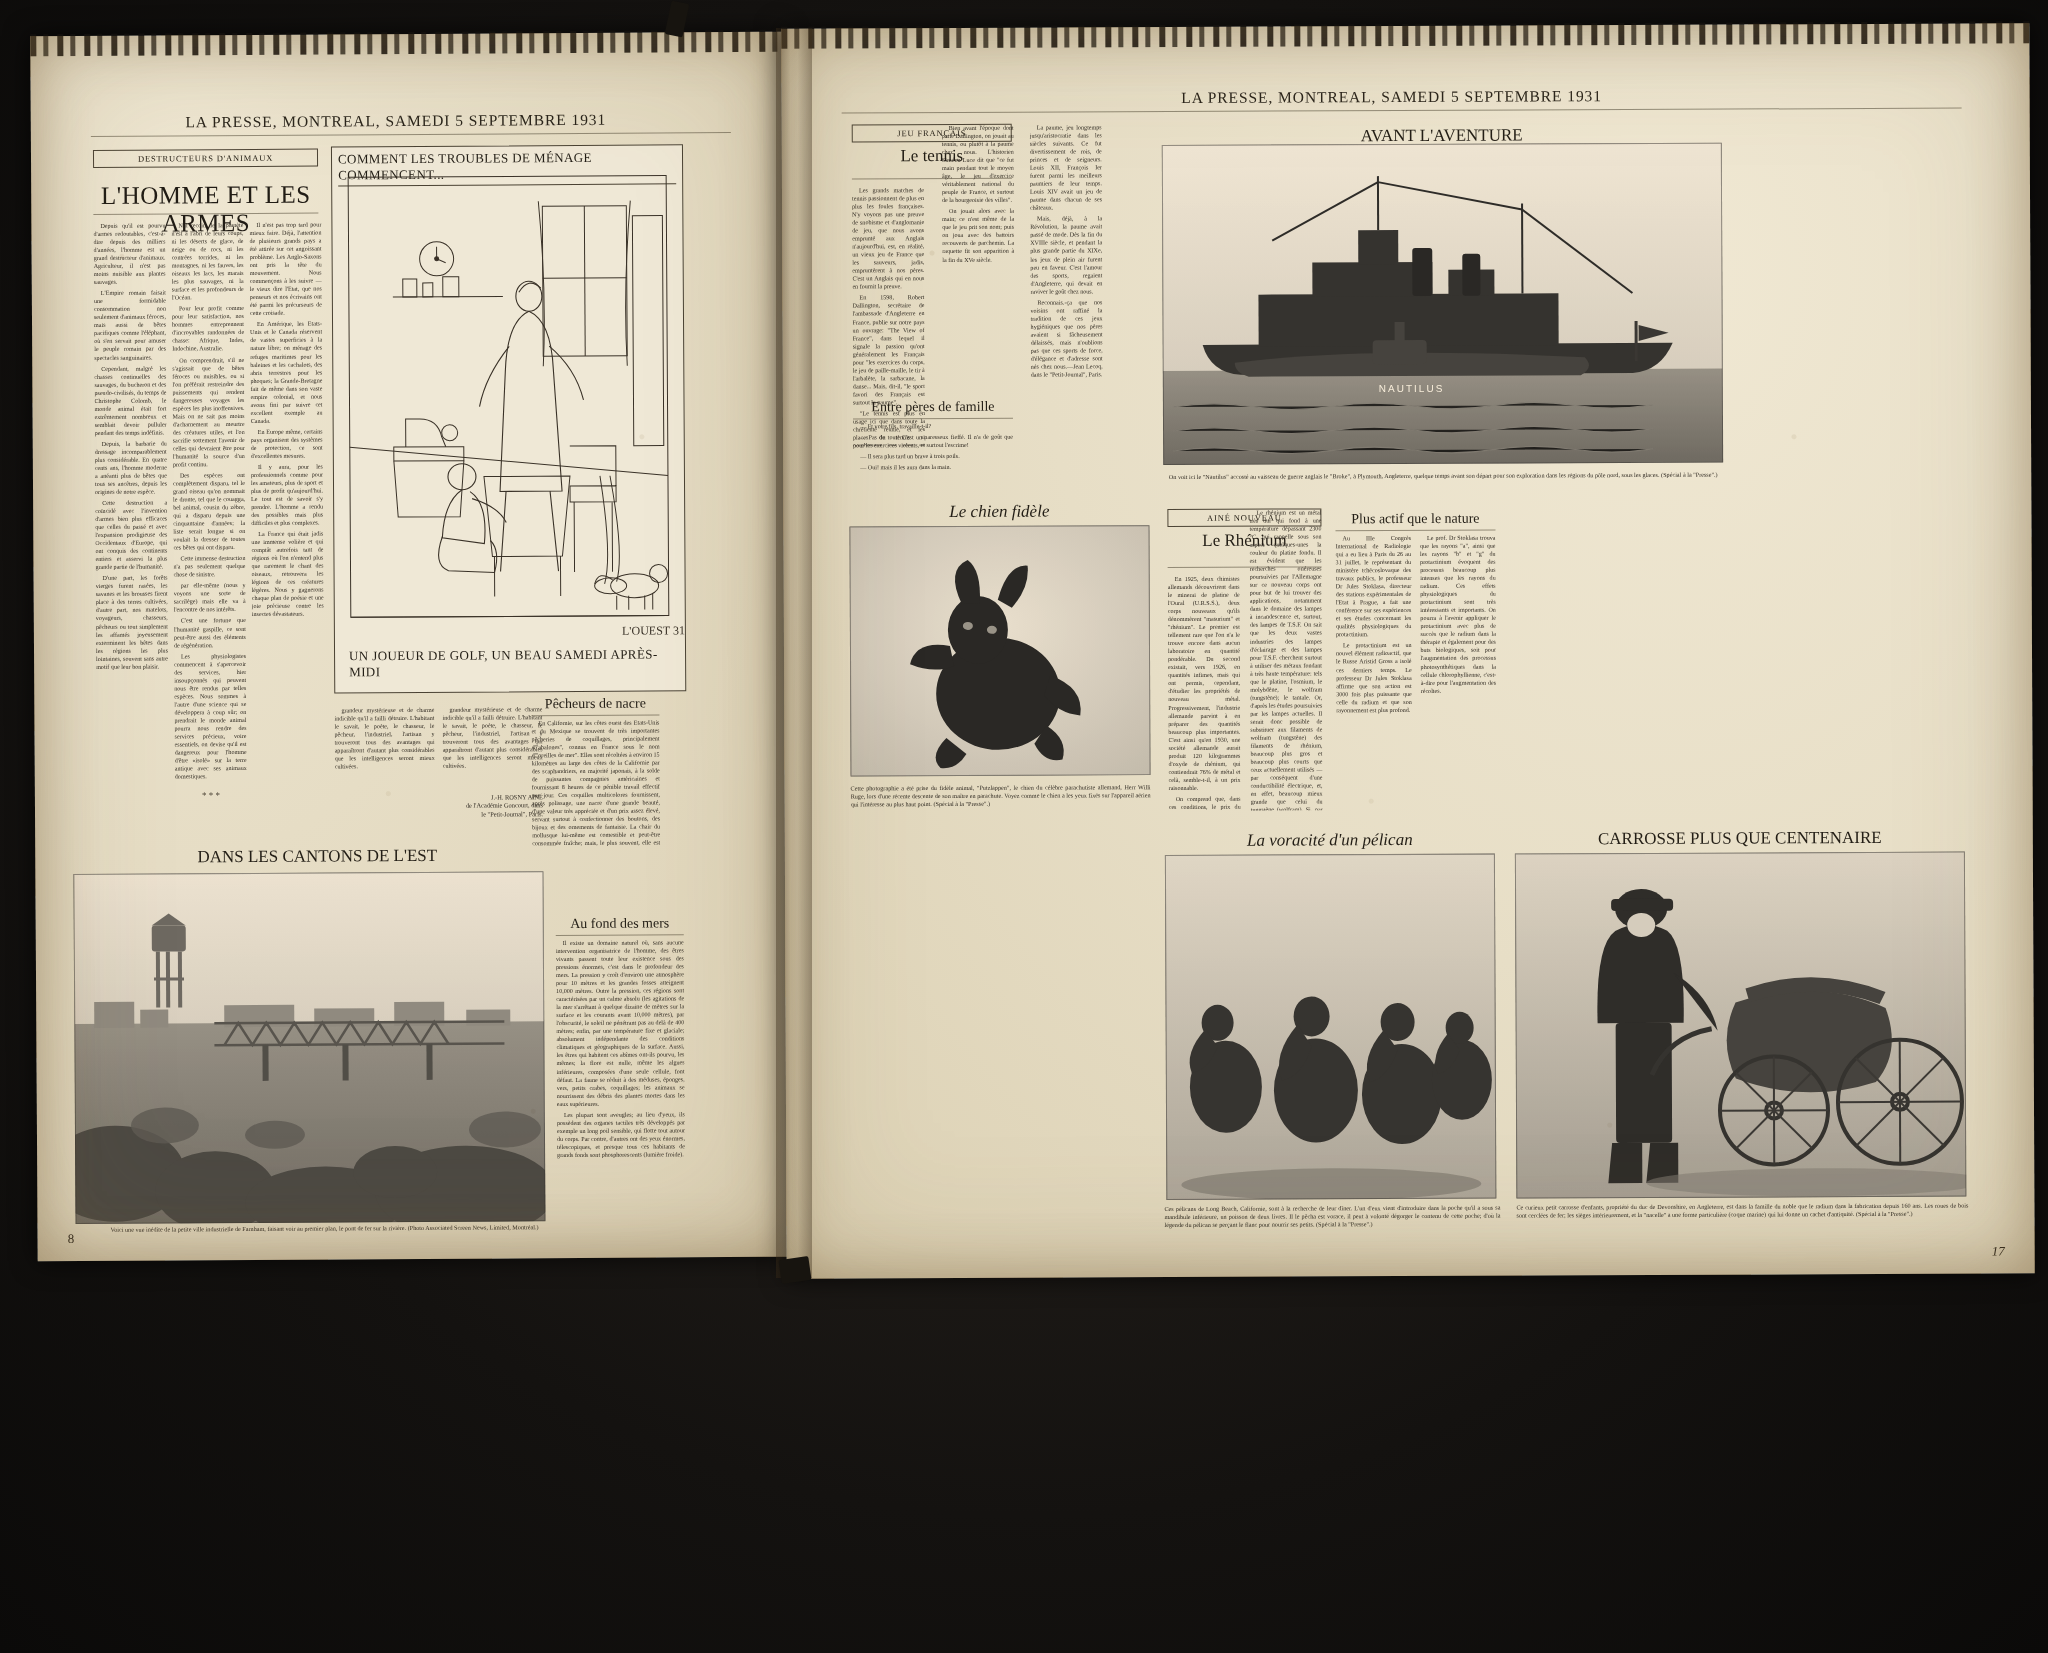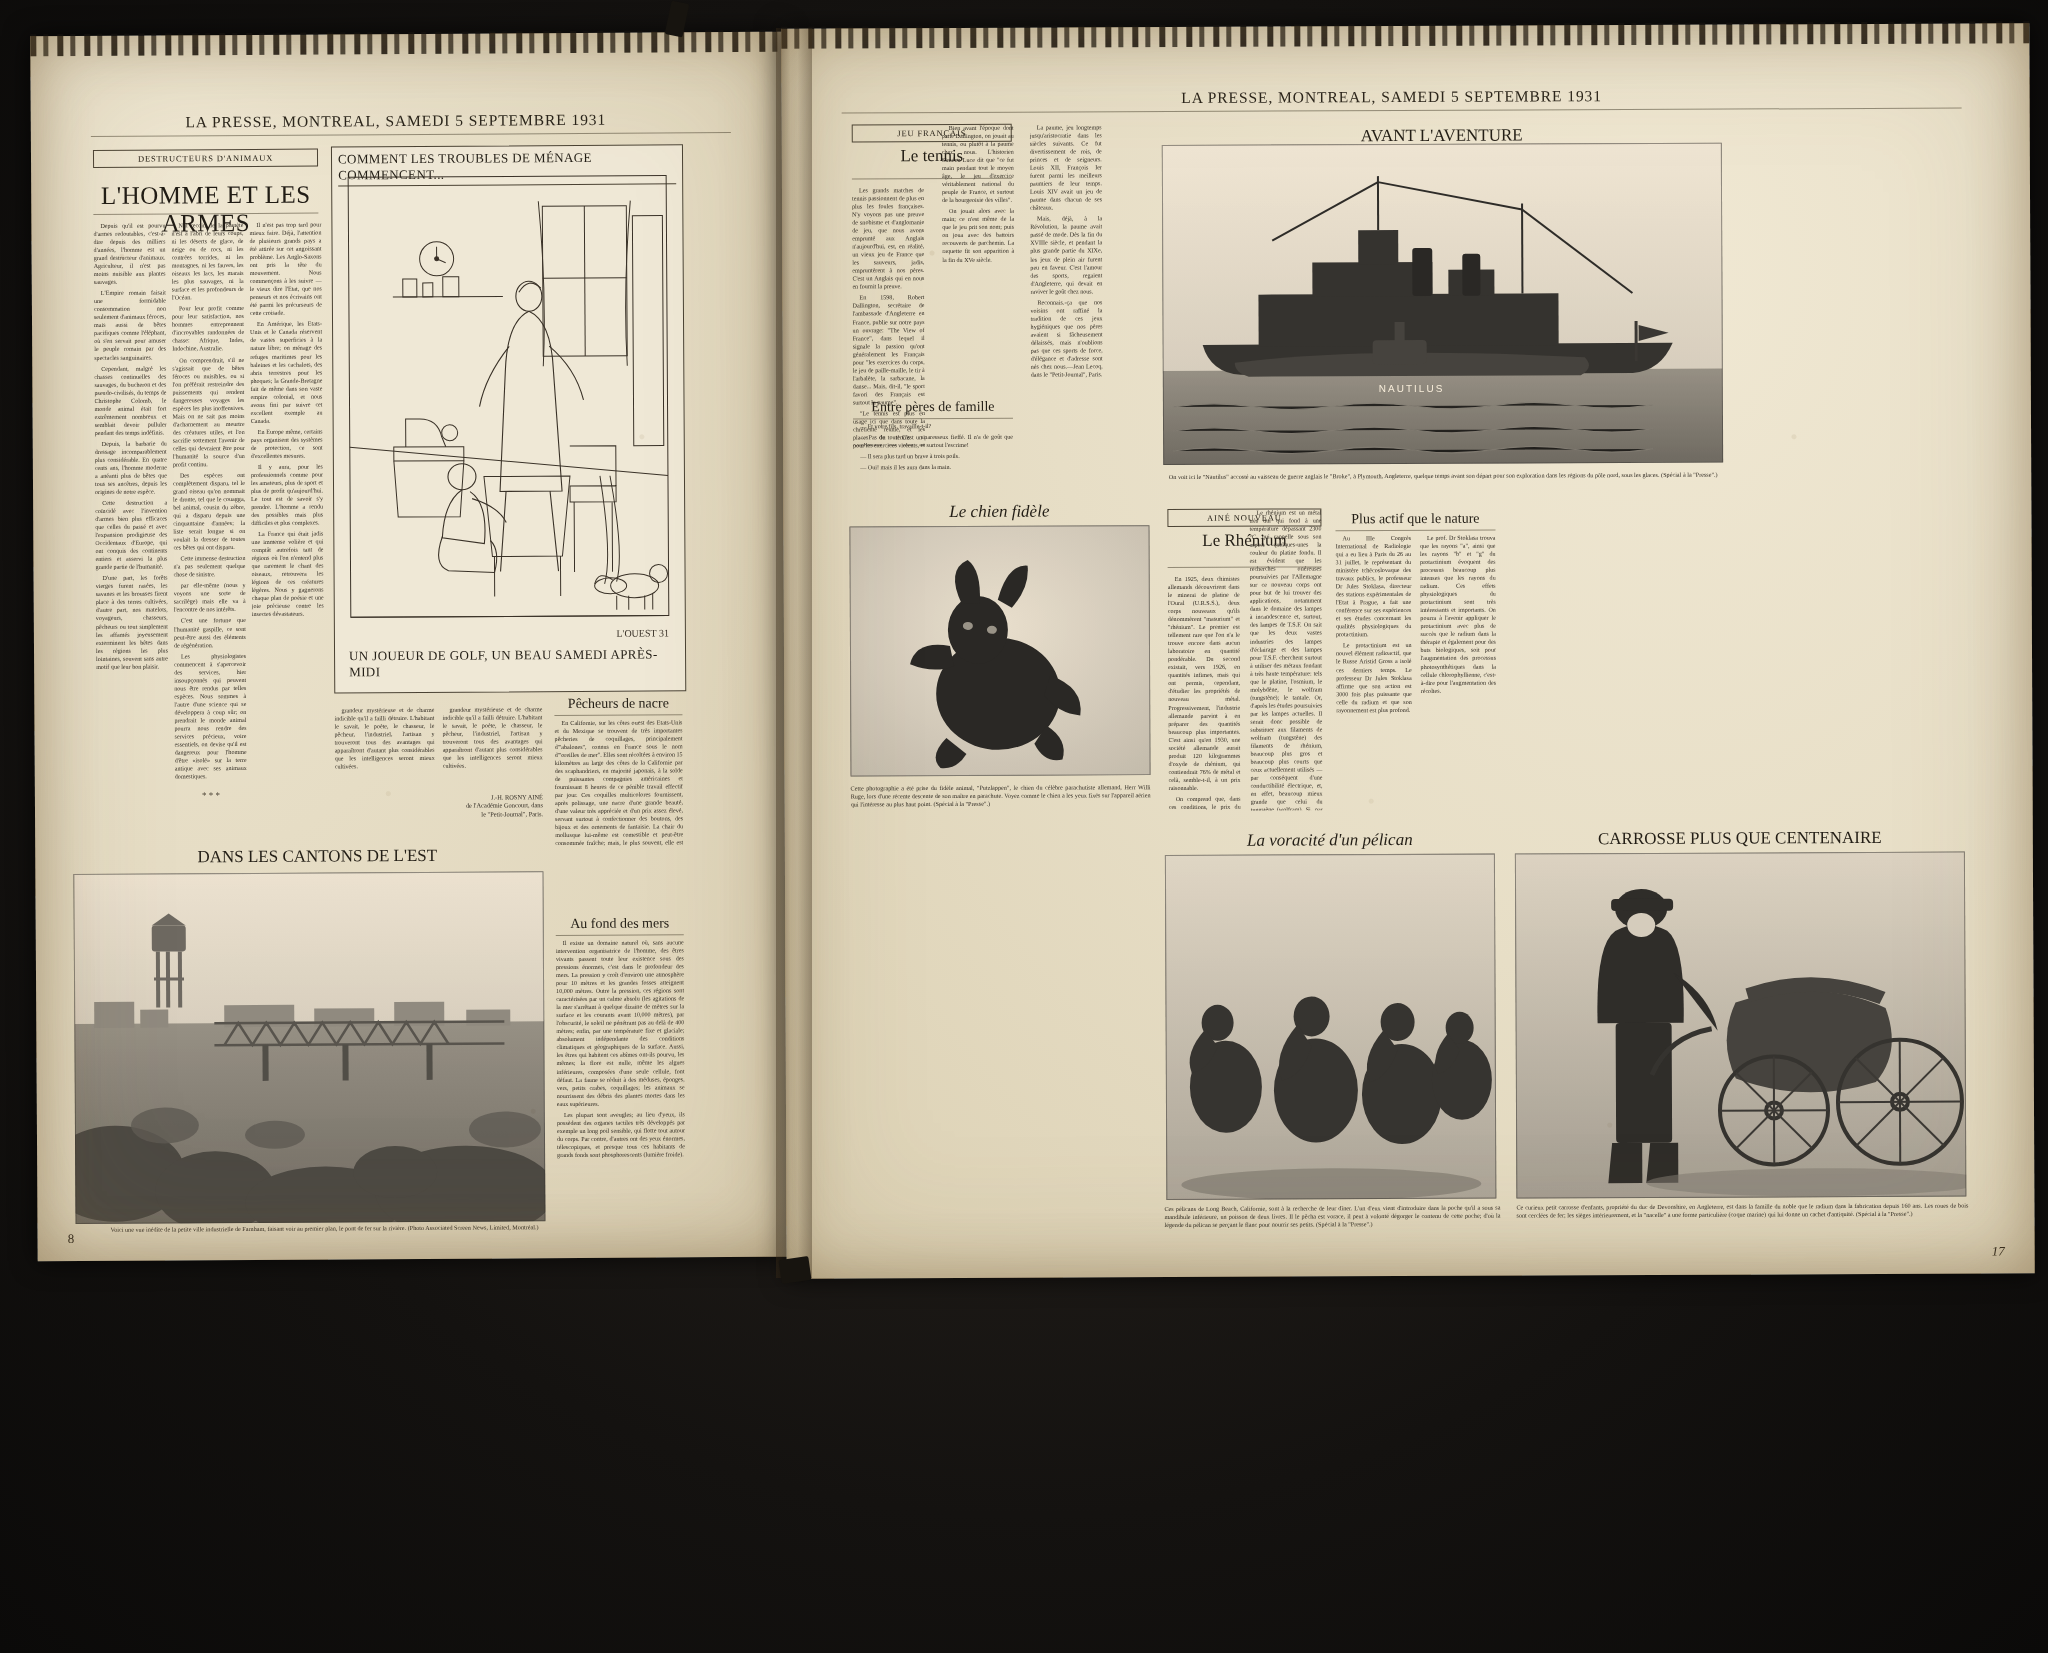--- a/index.html
+++ b/index.html
@@ -192,40 +192,40 @@
               <path d="M282 450 v14 M294 450 v14 M310 450 v14 M318 448 v16"></path>
               <path d="M278 434 q-14 -10 -18 4"></path>
             </g>
 
             <line x1="16" y1="470" x2="334" y2="470"></line>
           </g>
         </svg>
         <div style="position:absolute;left:14px;bottom:12px;width:320px;">
           <div class="cartoon-title">UN JOUEUR DE GOLF, UN BEAU SAMEDI APRÈS-MIDI</div>
         </div>
-        <div style="position:absolute;right:16px;bottom:52px;font-size:10px;color:#3a3228;">L'OUEST 31</div>
+        <div style="position:absolute;right:0;bottom:52px;font-size:12px;color:#3a3228;">L'OUEST 31</div>
       </div>
 
       <div style="position:absolute;left:300px;top:672px;width:100px;height:128px;overflow:hidden;">
         <div class="col" id="L-col4">
             <p>grandeur mystérieuse et de charme indicible qu'il a failli détruire. L'habitant le savait, le poète, le chasseur, le pêcheur, l'industriel, l'artisan y trouveront tous des avantages qui apparaîtront d'autant plus considérables que les intelligences seront mieux cultivées.</p>
           </div>
       </div>
       <div style="position:absolute;left:408px;top:672px;width:100px;height:128px;overflow:hidden;">
         <div class="col" id="L-col5">
             <p>grandeur mystérieuse et de charme indicible qu'il a failli détruire. L'habitant le savait, le poète, le chasseur, le pêcheur, l'industriel, l'artisan y trouveront tous des avantages qui apparaîtront d'autant plus considérables que les intelligences seront mieux cultivées.</p>
           </div>
       </div>
       <div style="position:absolute;left:408px;top:760px;width:100px;">
         <div class="byline">J.-H. ROSNY AINÉ</div>
         <div class="byline">de l'Académie Goncourt, dans</div>
         <div class="byline">le "Petit-Journal", Paris.</div>
       </div>
 
-      <div style="position:absolute;left:520px;top:660px;width:128px;">
+      <div style="position:absolute;left:497px;top:660px;width:128px;">
         <h3 class="title">Pêcheurs de nacre</h3>
         <div class="hline" style="position:relative;width:128px;"></div>
         <div class="col" id="L-sub1" style="height:128px;overflow:hidden;margin-top:3px;">
             <p>En Californie, sur les côtes ouest des Etats-Unis et du Mexique se trouvent de très importantes pêcheries de coquillages, principalement d'"abalones", connus en France sous le nom d'"oreilles de mer". Elles sont récoltées à environ 15 kilomètres au large des côtes de la Californie par des scaphandriers, en majorité japonais, à la solde de puissantes compagnies américaines et fournissant 8 heures de ce pénible travail effectif par jour. Ces coquilles multicolores fournissent, après polissage, une nacre d'une grande beauté, d'une valeur très appréciée et d'un prix assez élevé, servant surtout à confectionner des boutons, des bijoux et des ornements de fantaisie. La chair du mollusque lui-même est comestible et peut-être consommée fraîche; mais, le plus souvent, elle est expédiée vers la Chine et le Japon, soit séchée, soit sous forme de conserves.</p>
           </div>
       </div>
       <div style="position:absolute;left:520px;top:880px;width:128px;">
         <h3 class="title">Au fond des mers</h3>
         <div class="hline" style="position:relative;width:128px;"></div>
         <div class="col" id="L-sub2" style="height:320px;overflow:hidden;margin-top:3px;">

